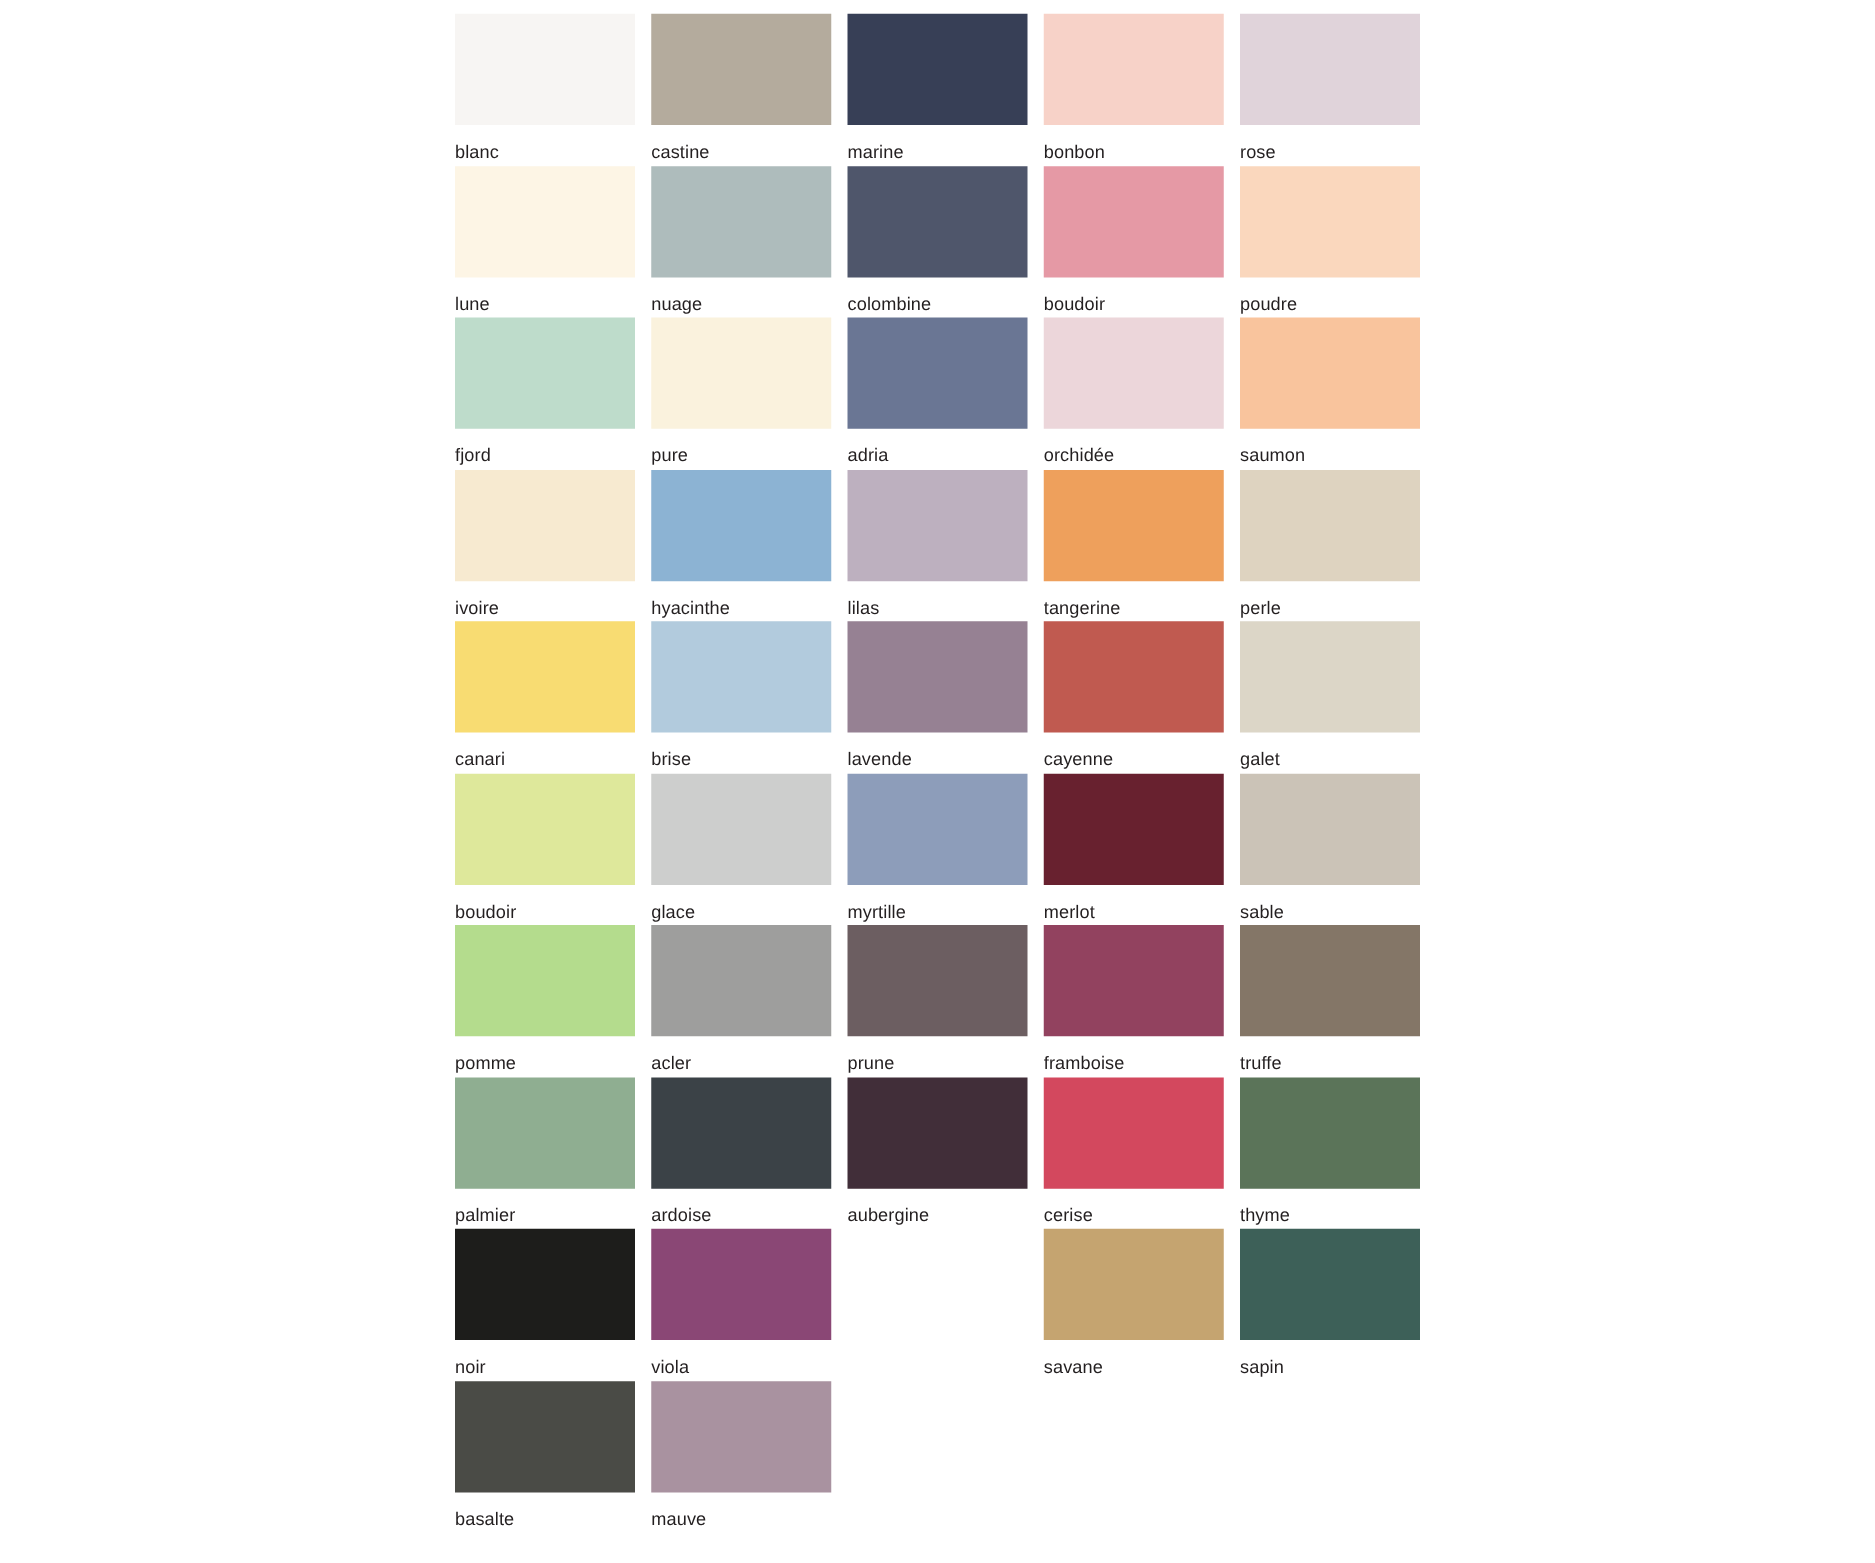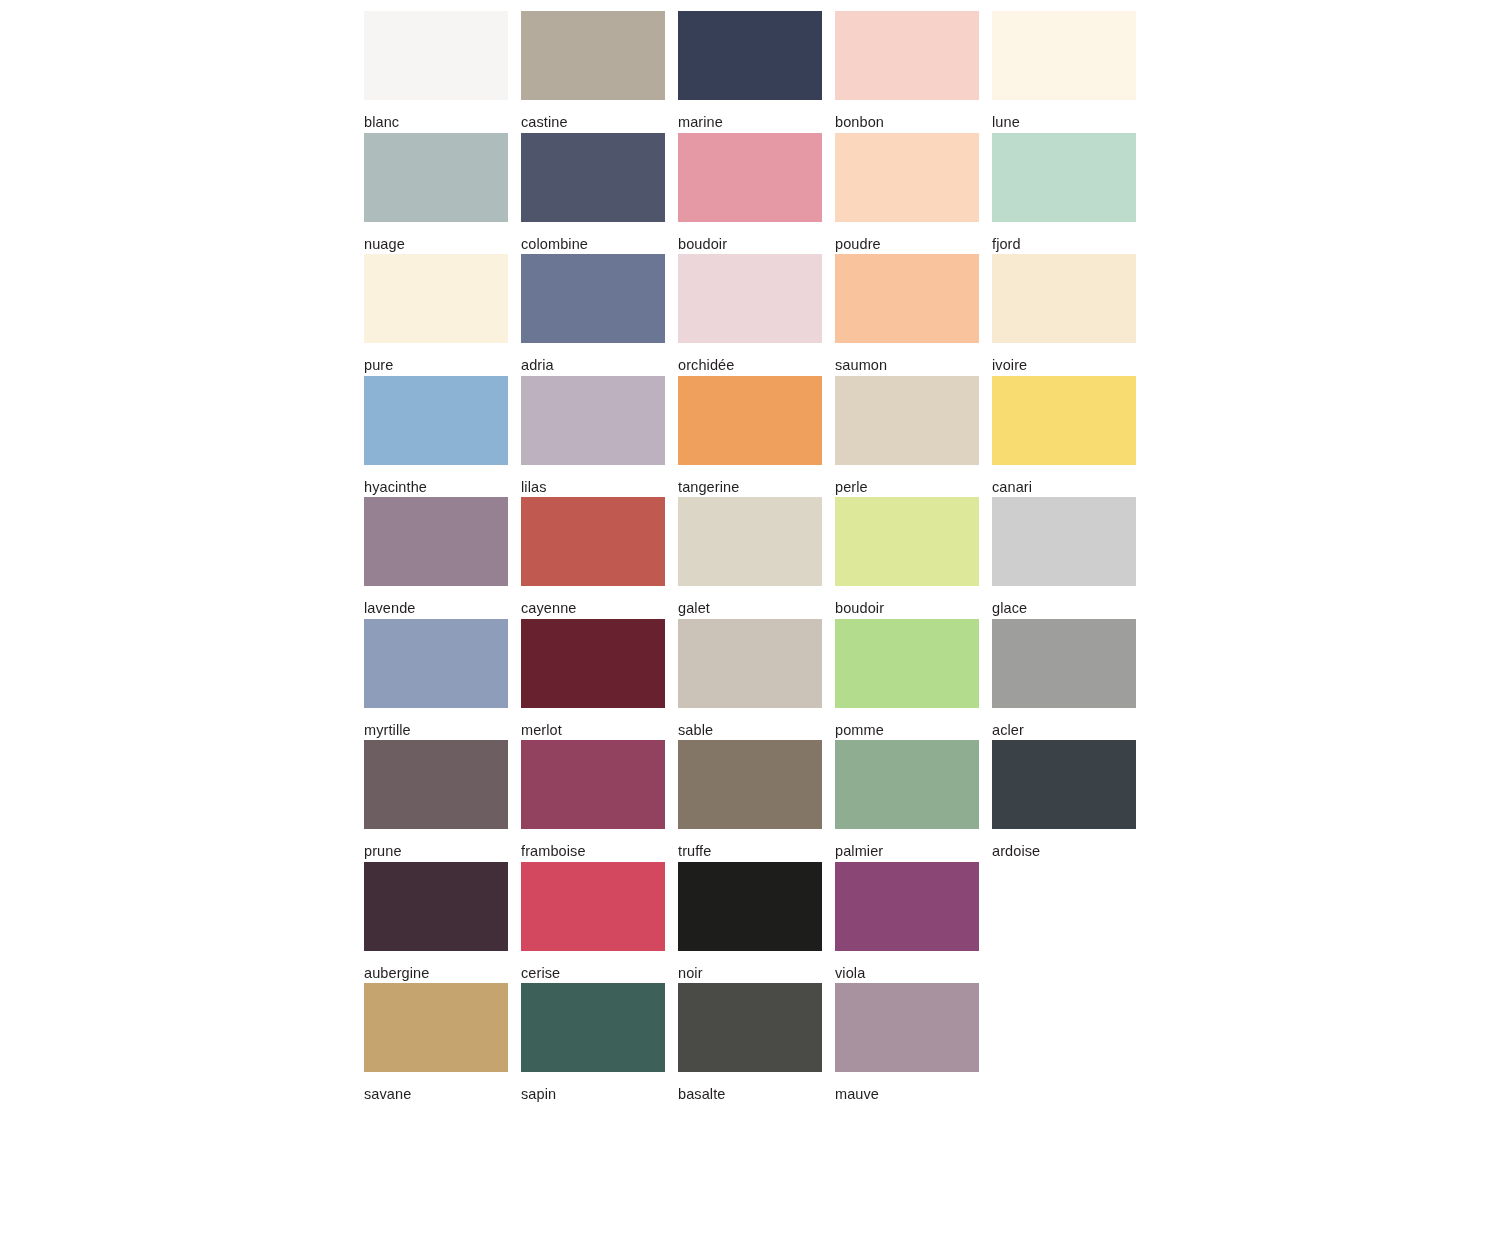--- a/index.html
+++ b/index.html
@@ -79,20 +79,24 @@
       </div>
       <div class="swatch-cell">
         <span class="swatch-chip" style="background-color: rgb(55, 63, 86);"></span>
         <span class="swatch-label">marine</span>
       </div>
       <div class="swatch-cell">
         <span class="swatch-chip" style="background-color: rgb(247, 210, 200);"></span>
         <span class="swatch-label">bonbon</span>
       </div>
       <div class="swatch-cell">
+        <span class="swatch-chip" style="background-color: rgb(224, 211, 218);"></span>
+        <span class="swatch-label">rose</span>
+      </div>
+      <div class="swatch-cell">
         <span class="swatch-chip" style="background-color: rgb(253, 245, 229);"></span>
         <span class="swatch-label">lune</span>
       </div>
       <div class="swatch-cell">
         <span class="swatch-chip" style="background-color: rgb(174, 188, 188);"></span>
         <span class="swatch-label">nuage</span>
       </div>
       <div class="swatch-cell">
         <span class="swatch-chip" style="background-color: rgb(79, 86, 107);"></span>
         <span class="swatch-label">colombine</span>
@@ -143,20 +147,24 @@
       </div>
       <div class="swatch-cell">
         <span class="swatch-chip" style="background-color: rgb(222, 211, 192);"></span>
         <span class="swatch-label">perle</span>
       </div>
       <div class="swatch-cell">
         <span class="swatch-chip" style="background-color: rgb(248, 220, 114);"></span>
         <span class="swatch-label">canari</span>
       </div>
       <div class="swatch-cell">
+        <span class="swatch-chip" style="background-color: rgb(178, 203, 221);"></span>
+        <span class="swatch-label">brise</span>
+      </div>
+      <div class="swatch-cell">
         <span class="swatch-chip" style="background-color: rgb(150, 129, 147);"></span>
         <span class="swatch-label">lavende</span>
       </div>
       <div class="swatch-cell">
         <span class="swatch-chip" style="background-color: rgb(192, 90, 80);"></span>
         <span class="swatch-label">cayenne</span>
       </div>
       <div class="swatch-cell">
         <span class="swatch-chip" style="background-color: rgb(220, 214, 199);"></span>
         <span class="swatch-label">galet</span>
@@ -209,20 +217,24 @@
         <span class="swatch-chip" style="background-color: rgb(59, 66, 71);"></span>
         <span class="swatch-label">ardoise</span>
       </div>
       <div class="swatch-cell">
         <span class="swatch-chip" style="background-color: rgb(65, 46, 57);"></span>
         <span class="swatch-label">aubergine</span>
       </div>
       <div class="swatch-cell">
         <span class="swatch-chip" style="background-color: rgb(211, 72, 94);"></span>
         <span class="swatch-label">cerise</span>
+      </div>
+      <div class="swatch-cell">
+        <span class="swatch-chip" style="background-color: rgb(91, 116, 89);"></span>
+        <span class="swatch-label">thyme</span>
       </div>
       <div class="swatch-cell">
         <span class="swatch-chip" style="background-color: rgb(29, 29, 27);"></span>
         <span class="swatch-label">noir</span>
       </div>
       <div class="swatch-cell">
         <span class="swatch-chip" style="background-color: rgb(138, 71, 117);"></span>
         <span class="swatch-label">viola</span>
       </div>
       <div class="swatch-cell empty-cell">

